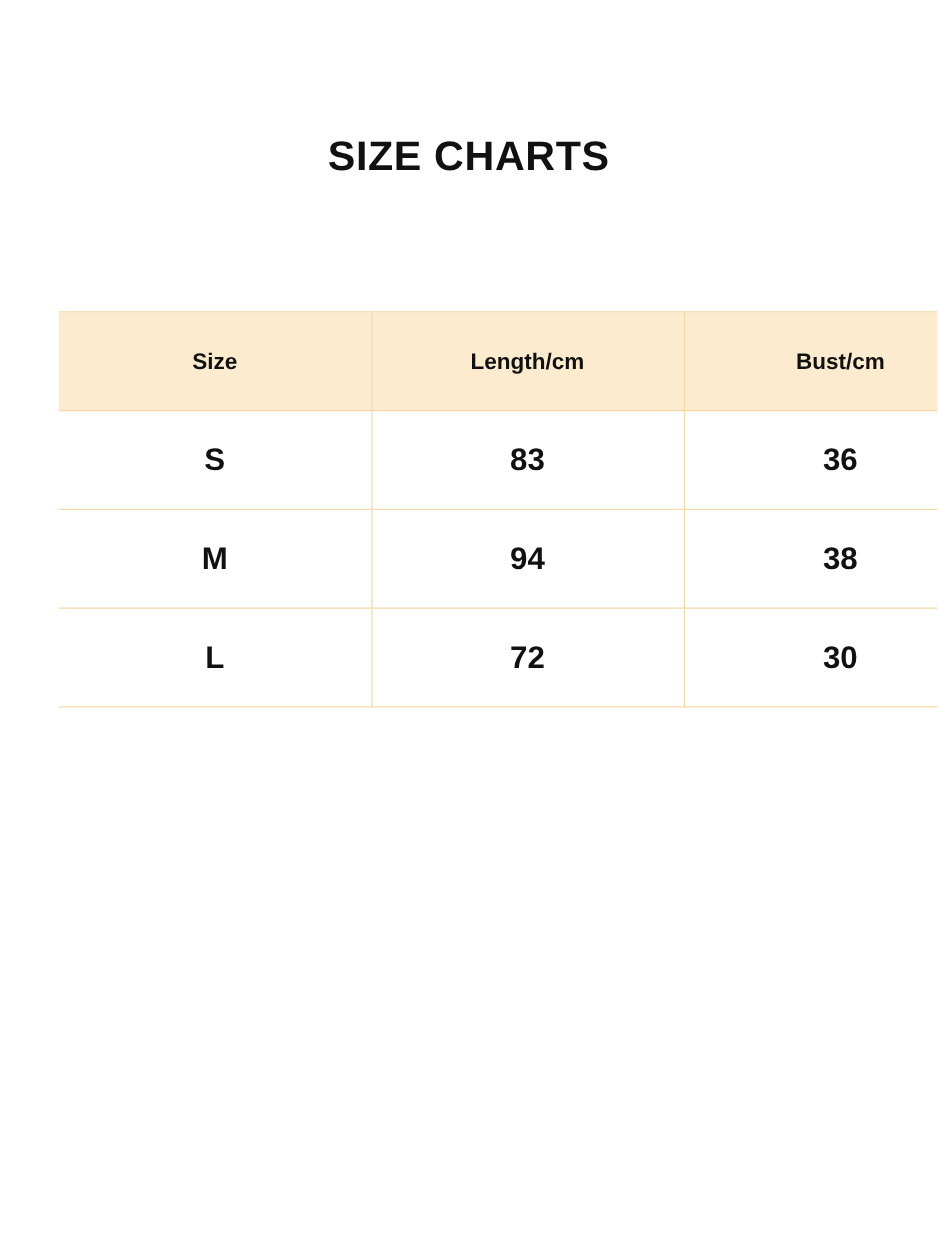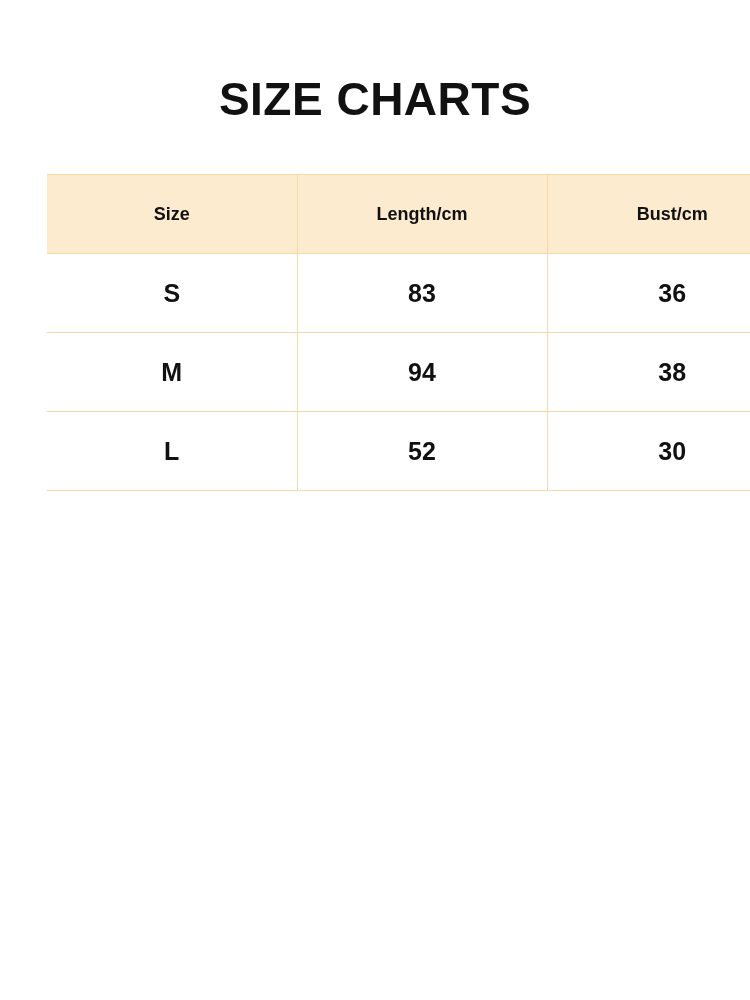--- a/index.html
+++ b/index.html
@@ -17,30 +17,30 @@
   }
   .page {
     width: 750px;
     height: 1000px;
     box-sizing: border-box;
     display: flex;
     flex-direction: column;
     align-items: center;
   }
   .title {
-    margin-top: 76px;
-    font-size: 46px;
+    margin-top: 108px;
+    font-size: 33px;
     font-weight: bold;
     letter-spacing: 0.5px;
     color: #111111;
     text-align: center;
     line-height: 1;
   }
   .table-wrap {
-    margin-top: 52px;
+    margin-top: 108px;
     width: 656px;
   }
   table.size-chart {
     border-collapse: collapse;
     width: 750px;
     table-layout: fixed;
   }
   table.size-chart th,
   table.size-chart td {
     border: 1px solid #f5d9a8;
@@ -95,20 +95,20 @@
           <td>83</td>
           <td>36</td>
         </tr>
         <tr>
           <td>M</td>
           <td>94</td>
           <td>38</td>
         </tr>
         <tr>
           <td>L</td>
-          <td>52</td>
+          <td>72</td>
           <td>30</td>
         </tr>
       </tbody>
     </table>
   </div>
 
 </div>
 
 </body></html>

